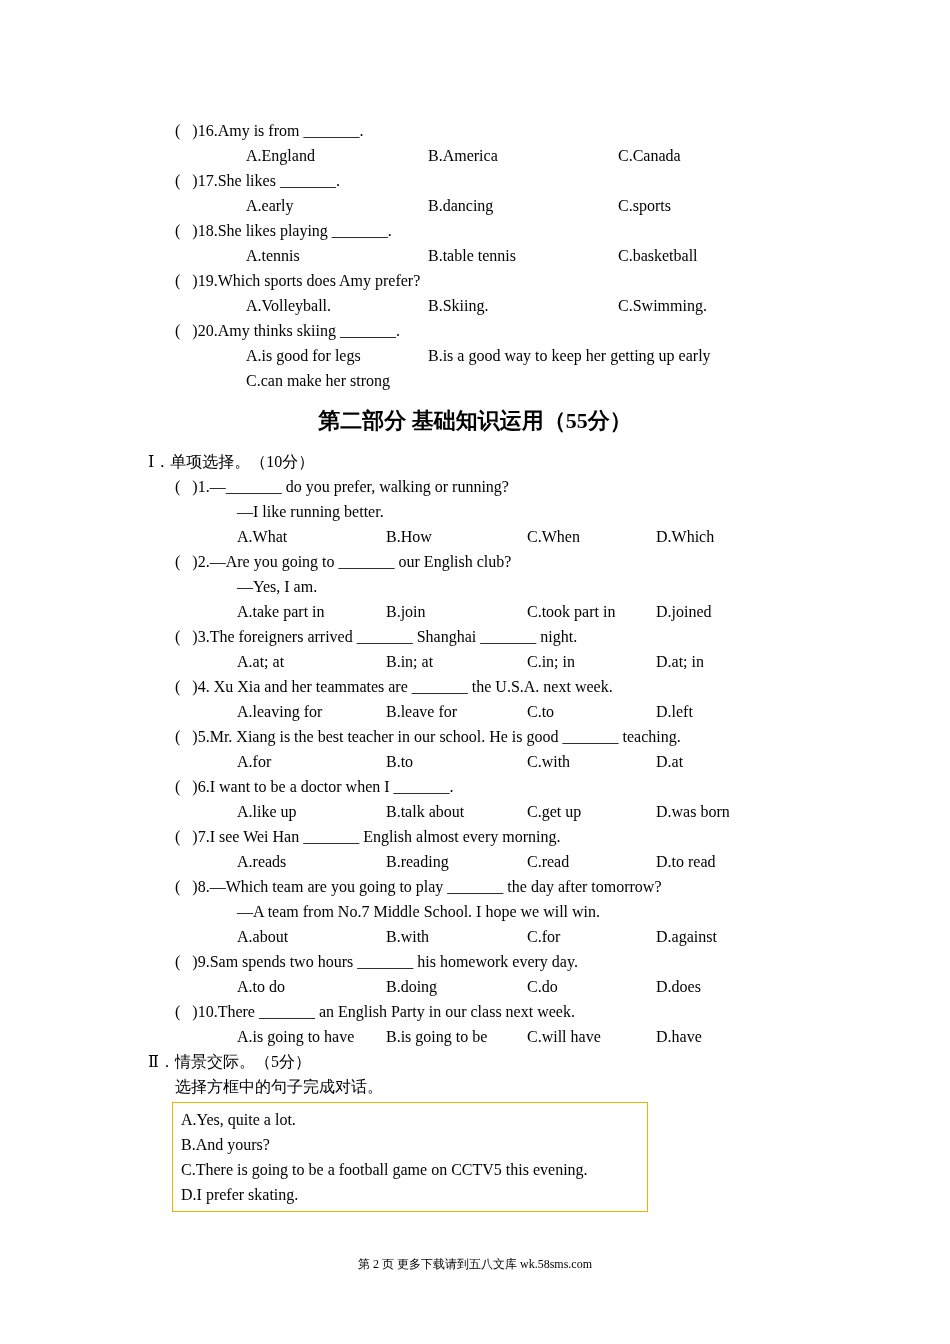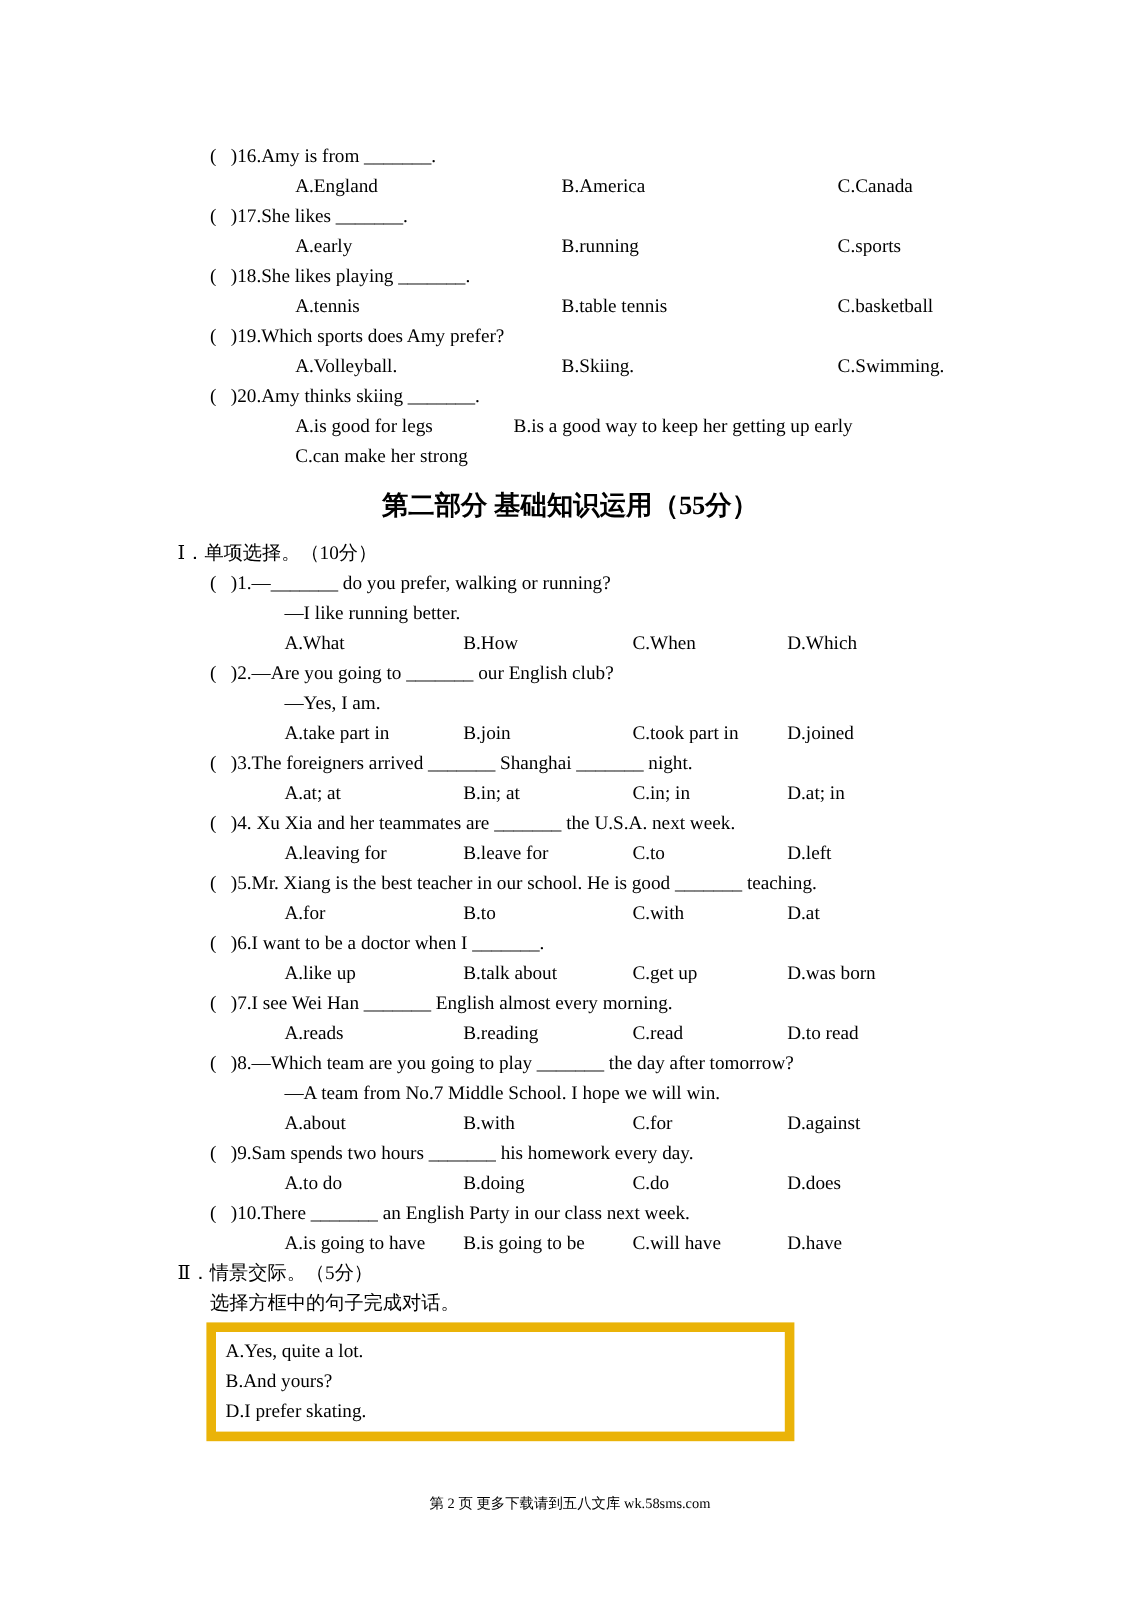--- a/index.html
+++ b/index.html
@@ -9,38 +9,38 @@
     background: #ffffff;
     color: #000000;
     font-family: "Liberation Serif", "DejaVu Serif", serif;
     font-size: 16px;
     line-height: 25px;
     overflow: hidden;
   }
   .page { padding-top: 118px; }
   .stem { margin-left: 175px; white-space: pre-wrap; }
   .reply { margin-left: 237px; white-space: pre-wrap; }
-  .opts-3 { margin-left: 246px; display: grid; grid-template-columns: 182px 190px 1fr; gap: 40px; }
+  .opts-3 { margin-left: 246px; display: grid; grid-template-columns: 182px 190px 1fr; }
   .opts-4 { margin-left: 237px; display: grid; grid-template-columns: 149px 141px 129px 1fr; }
   .opts-2 { margin-left: 246px; display: grid; grid-template-columns: 182px 1fr; }
   .opt { white-space: pre-wrap; }
   .part-title {
     font-size: 22px;
     font-weight: bold;
     text-align: center;
     line-height: 32px;
     margin: 12px 0 12px 0;
   }
   .section-heading { margin-left: 148px; white-space: pre-wrap; }
   .instruction { margin-left: 175px; }
   .box {
     margin-left: 172px;
     margin-top: 3px;
     width: 458px;
-    border: 8px solid #eab308;
+    border: 1px solid #eab308;
     padding: 4px 8px;
   }
   .box-line { white-space: pre-wrap; }
   .footer {
     text-align: center;
     font-size: 12px;
     margin-top: 40px;
   }
 </style>
 </head>
@@ -55,21 +55,21 @@
           <div class="opts opts-3">
             <span class="opt">A.England</span>
             <span class="opt">B.America</span>
             <span class="opt">C.Canada</span>
           </div>
         </div>
         <div class="question">
           <div class="stem">(   )17.She likes _______.</div>
           <div class="opts opts-3">
             <span class="opt">A.early</span>
-            <span class="opt">B.running</span>
+            <span class="opt">B.dancing</span>
             <span class="opt">C.sports</span>
           </div>
         </div>
         <div class="question">
           <div class="stem">(   )18.She likes playing _______.</div>
           <div class="opts opts-3">
             <span class="opt">A.tennis</span>
             <span class="opt">B.table tennis</span>
             <span class="opt">C.basketball</span>
           </div>
@@ -193,19 +193,20 @@
         </div>
       </div>
   </section>
 
   <section>
     <div class="section-heading">Ⅱ．情景交际。（5分）</div>
     <div class="instruction">选择方框中的句子完成对话。</div>
     <div class="box" id="dialog-box">
         <div class="box-line">A.Yes, quite a lot.</div>
         <div class="box-line">B.And yours?</div>
+        <div class="box-line">C.There is going to be a football game on CCTV5 this evening.</div>
         <div class="box-line">D.I prefer skating.</div>
       </div>
   </section>
 
   <div class="footer">第 2 页 更多下载请到五八文库 wk.58sms.com</div>
 
 </div>
 
 </body></html>

